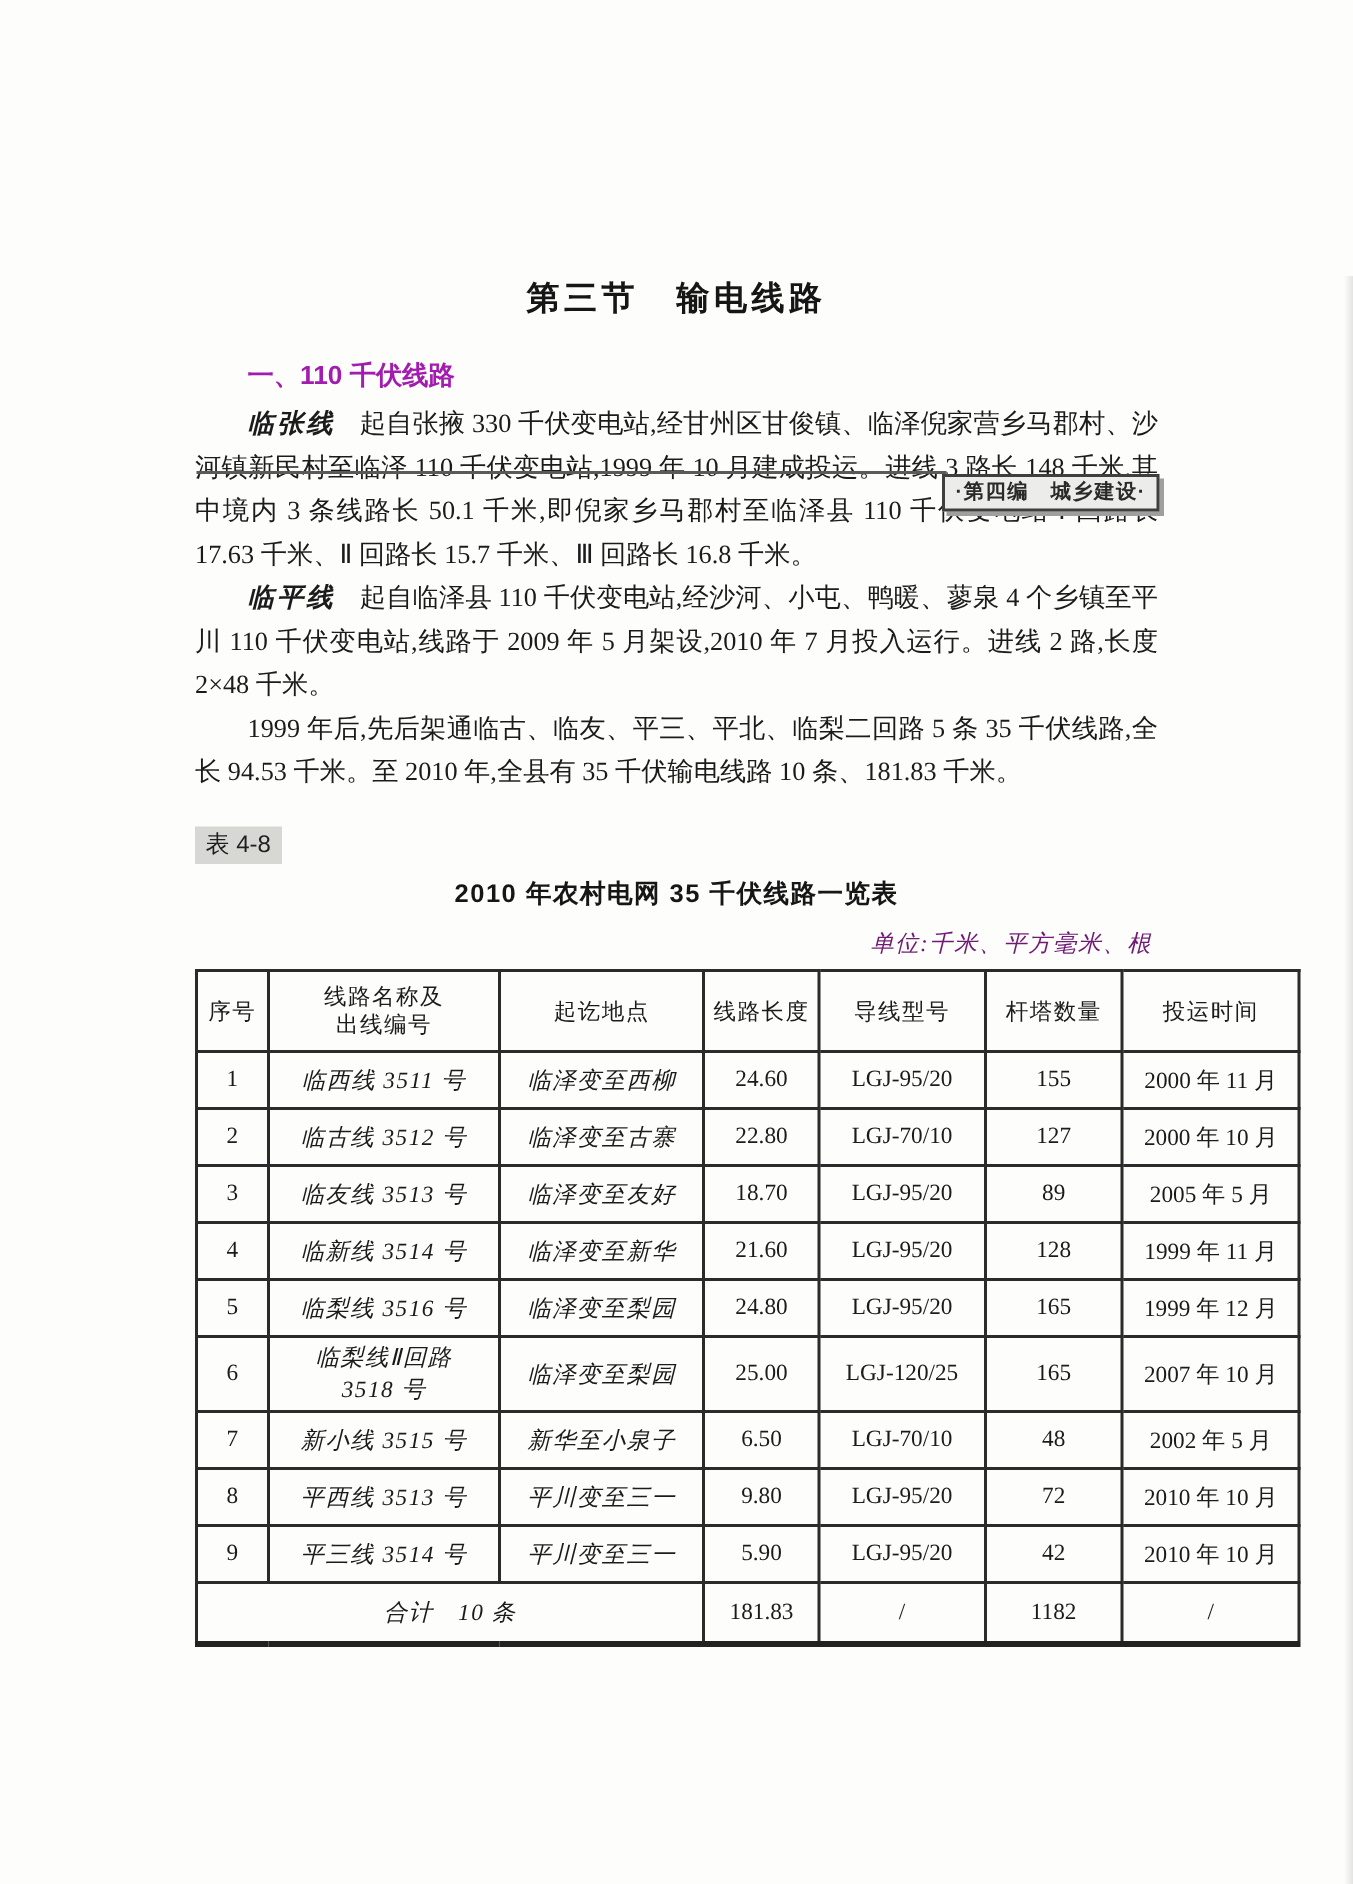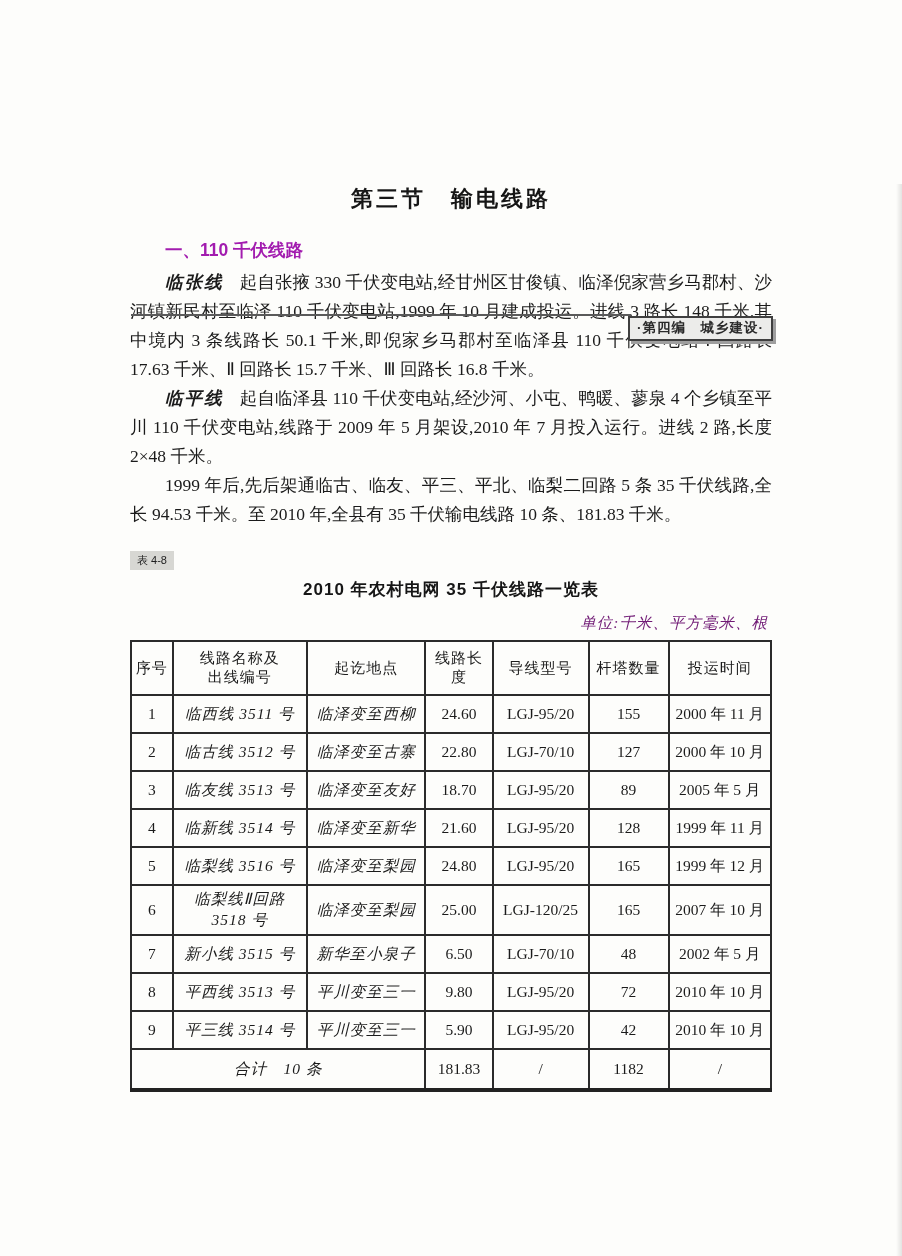--- a/index.html
+++ b/index.html
@@ -48,34 +48,34 @@
     text-align:justify;text-indent:35px;color:#1b1b1b;
   }
   .lead{font-style:italic;font-weight:600;letter-spacing:2px;margin-right:16px;}
   .lead:empty{display:none;margin:0;}
 
   
   .table-label{
     display:inline-block;margin-top:22px;
     background:#d7d7d3;color:#1f1f1f;
     font-family:"Liberation Sans",sans-serif;
-    font-size:11px;padding:2px 7px;
+    font-size:16px;padding:2px 7px;
   }
   .table-title{
     margin:8px 0 0 0;text-align:center;
     font-family:"Liberation Sans",sans-serif;
     font-size:17px;font-weight:bold;letter-spacing:1px;color:#161616;
   }
   .unit-note{
     margin:12px 4px 6px 0;text-align:right;
     font-style:italic;font-size:15.5px;letter-spacing:1px;color:#701a75;
   }
 
   table.lines{
-    width:642px;border-collapse:collapse;table-layout:fixed;
+    width:737px;border-collapse:collapse;table-layout:fixed;
     border-top:2px solid #2b2b2b;
     border-bottom:4px solid #222;
   }
   table.lines th,table.lines td{
     border:2px solid #2b2b2b;
     text-align:center;vertical-align:middle;
     padding:3px 2px;height:30px;
     font-size:15.5px;color:#1b1b1b;
     white-space:pre-line;
   }

